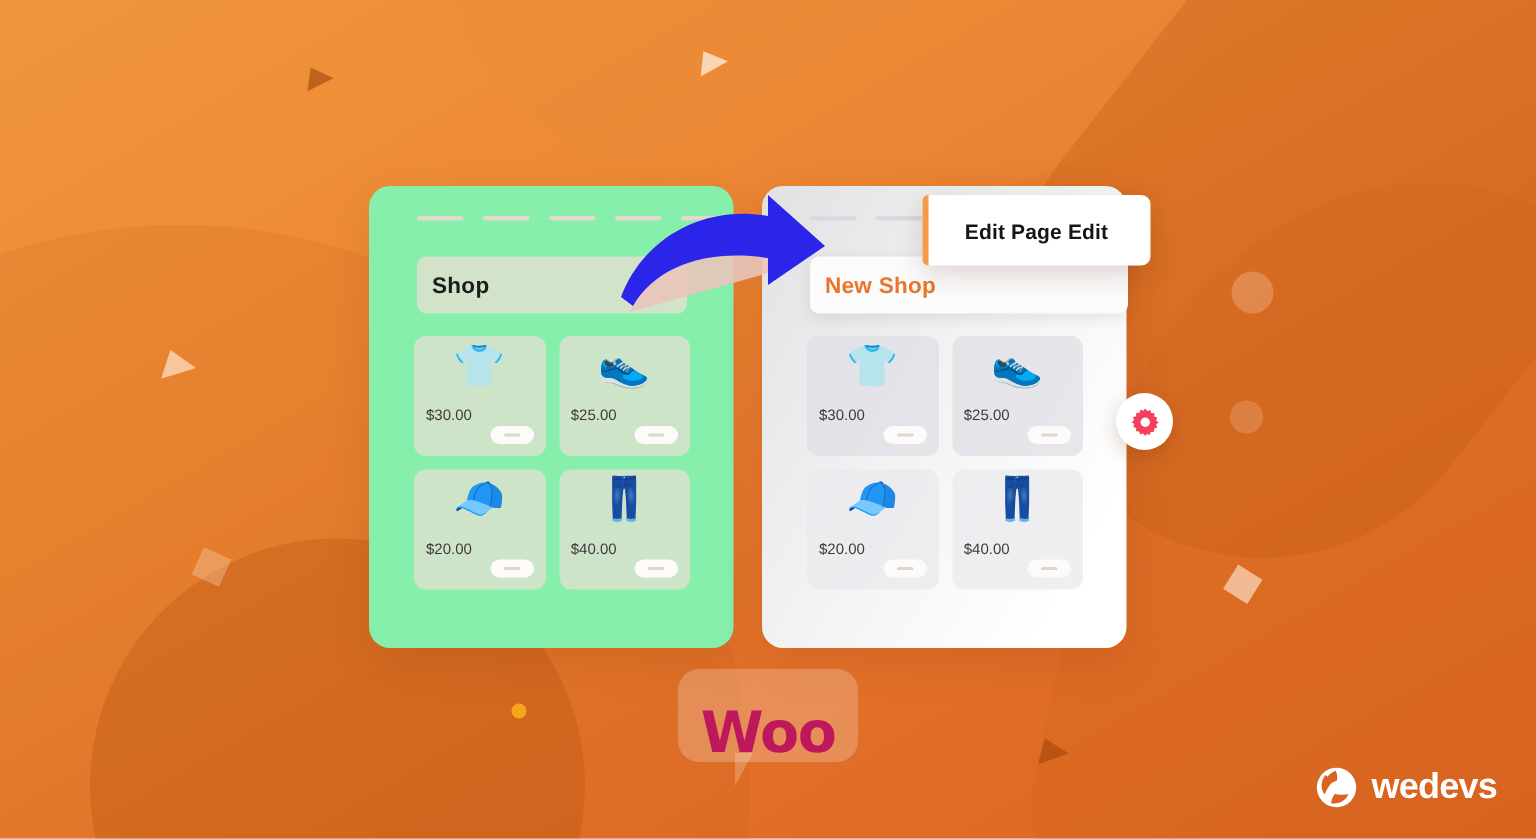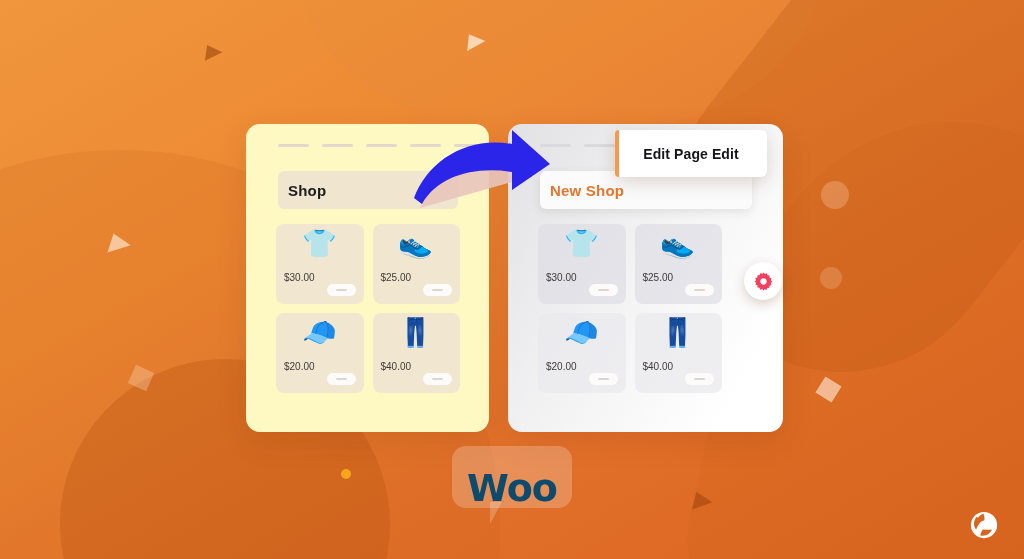--- a/index.html
+++ b/index.html
@@ -96,25 +96,25 @@
     width:22px; height:22px; border-radius:50%;
     background:rgba(255,220,190,0.22);
   }
 
   
   .card {
     position:absolute; border-radius:14px;
   }
   .card-left {
     left:246px; top:124px; width:243px; height:308px;
-    background:#fef9c3;
+    background:#86efac;
     box-shadow:0 10px 30px rgba(110,45,0,0.12);
   }
   .card-right {
-    left:508px; top:124px; width:275px; height:308px;
+    left:508px; top:124px; width:243px; height:308px;
     background:#ffffff;
     box-shadow:0 10px 30px rgba(110,45,0,0.14);
   }
   .card-right .inner-frost {
     position:absolute; inset:0; border-radius:14px;
     background:linear-gradient(120deg,rgba(120,120,130,0.22) 0%,rgba(150,150,160,0.12) 45%,rgba(255,255,255,0) 85%);
     pointer-events:none;
   }
 
   .dashes {
@@ -213,21 +213,21 @@
     position:absolute; left:38px; top:56px;
     width:0; height:0;
     border-left:12px solid rgba(255,255,255,0.22);
     border-right:10px solid transparent;
     border-bottom:22px solid transparent;
   }
   .woo-text {
     position:absolute; inset:0;
     display:flex; align-items:center; justify-content:center;
     font-family:"DejaVu Sans", sans-serif;
-    font-size:38px; font-weight:700; color:#0c4a6e;
+    font-size:38px; font-weight:700; color:#be185d;
     letter-spacing:-1px;
     margin-top:21px;
   }
 
   
   .wedevs {
     position:absolute; right:26px; bottom:20px;
     display:flex; align-items:center; gap:9px;
   }
   .wedevs .wd-text {
@@ -360,13 +360,14 @@
 <div class="wedevs">
   <svg width="28" height="28" viewBox="0 0 32 32" xmlns="http://www.w3.org/2000/svg">
     <circle cx="16" cy="16" r="15" fill="#ffffff"></circle>
     <path d="M16 16 L16 2 A14 14 0 0 0 4.1 9.2 Z" fill="#d9631f" opacity="0"></path>
     <g fill="#d9631f">
       <path d="M15.4 3.2 C 9.6 5.2 6.5 10.6 7.4 15.6 C 10.4 13.4 13.4 11.6 16.4 10.6 C 16.8 7.8 16.4 5.3 15.4 3.2 Z"></path>
       <path d="M28.4 13.6 C 26.4 7.8 21 4.7 16 5.6 C 18.2 8.6 20 11.6 21 14.6 C 23.8 15 26.3 14.6 28.4 13.6 Z" transform="rotate(120 16 16)"></path>
       <path d="M28.4 13.6 C 26.4 7.8 21 4.7 16 5.6 C 18.2 8.6 20 11.6 21 14.6 C 23.8 15 26.3 14.6 28.4 13.6 Z" transform="rotate(240 16 16)"></path>
     </g>
   </svg>
+  <span class="wd-text">wedevs</span>
 </div>
 
 </body></html>

